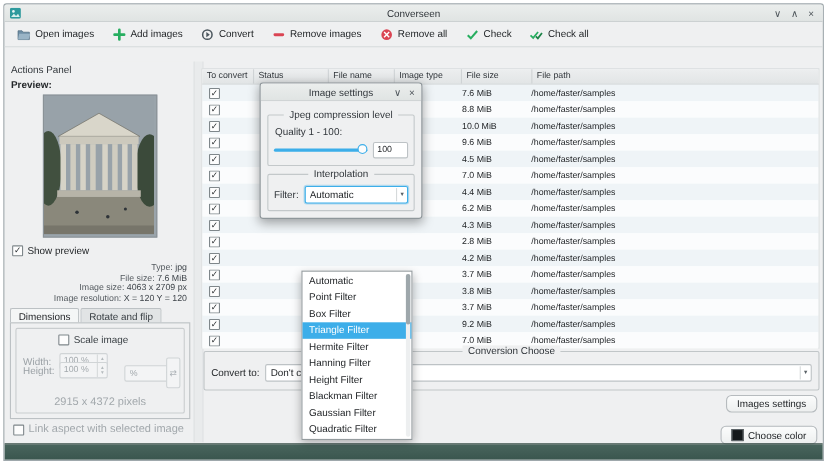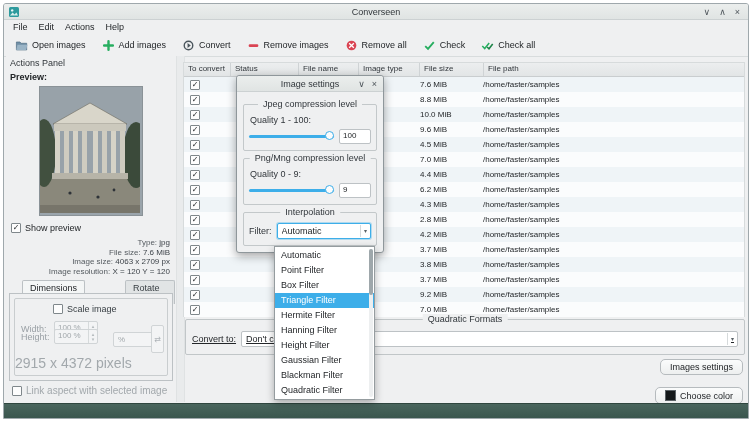--- a/index.html
+++ b/index.html
@@ -33,58 +33,58 @@
   .panel-title{position:absolute;left:4px;top:2px;font-size:9px;color:#31363b;}
   .preview-label{position:absolute;left:4px;top:16px;font-weight:bold;}
   .preview-box{position:absolute;left:33px;top:30px;width:102px;height:128px;border:1px solid #8a9297;background:#9aa4ab;}
   .preview-box svg{display:block;width:100px;height:126px;}
   .cbrow{display:flex;align-items:center;gap:4px;}
   .cb{width:8px;height:8px;border:1px solid #7f878b;background:#fdfdfd;border-radius:1px;
       font-size:8px;line-height:8px;text-align:center;color:#1d2124;flex:0 0 auto;}
   .show-preview{position:absolute;left:5px;top:167px;}
   .info{position:absolute;left:0;right:6px;top:182px;text-align:right;color:#3e444a;font-size:8px;line-height:9.5px;}
   .info .il{color:#555b60;}
-  .tabs{position:absolute;left:16px;top:224px;display:flex;gap:39px;}
+  .tabs{position:absolute;left:3px;top:224px;display:flex;}
   .tab{padding:2px 7px 1px;border:1px solid #bcc1c4;border-bottom:none;border-radius:2px 2px 0 0;
        background:#e1e4e5;color:#3a4045;margin-right:1px;}
   .tab.active{background:#f4f6f6;color:#232629;}
   .tab-frame{position:absolute;left:3px;right:3px;top:237px;height:86px;border:1px solid #bcc1c4;background:#eff0f1;}
   .scale-group{position:absolute;left:4px;right:4px;top:4px;bottom:4px;border:1px solid #c9cdcf;border-radius:2px;}
   .scale-cb{position:absolute;left:38px;top:5px;color:#3a4045;}
   .dlabel{display:inline-block;width:30px;color:#9aa0a5;}
   .dim-row{position:absolute;left:6px;display:flex;align-items:center;gap:3px;}
   .row-w{top:22px;} .row-h{top:30px;}
   .spin{display:flex;align-items:stretch;width:42px;height:13px;border:1px solid #bdc2c5;border-radius:2px;background:#fff;overflow:hidden;}
   .spin.disabled{background:#f3f4f5;color:#a2a8ac;border-color:#d0d4d6;}
   .spinval{flex:1;padding:1px 0 0 3px;font-size:8px;white-space:nowrap;}
   .spinarrows{width:8px;display:flex;flex-direction:column;justify-content:center;align-items:center;border-left:1px solid #d6dadb;}
   .sa{font-size:5px;line-height:5px;color:#6a7277;}
   .spin.disabled .sa{color:#b4babd;}
   .unit-combo{position:absolute;left:98px;top:33px;width:36px;height:13px;border:1px solid #d0d4d6;border-radius:2px;
               background:#f3f4f5;color:#a2a8ac;display:flex;align-items:center;padding:0 2px 0 4px;font-size:8px;}
   .unit-combo .arrow{margin-left:auto;font-size:6px;color:#b4babd;}
   .link-btn{position:absolute;right:3px;top:26px;width:13px;height:28px;border:1px solid #d0d4d6;border-radius:2px;
             background:#f3f4f5;color:#aeb4b8;font-size:8px;padding:0;display:flex;align-items:center;justify-content:center;}
-  .pixels{position:absolute;left:0;right:0;bottom:4px;color:#a2a8ac;font-size:14px;}
+  .pixels{position:absolute;left:0;right:0;bottom:4px;text-align:center;color:#a2a8ac;font-size:10px;}
   .link-aspect{position:absolute;left:6px;top:329px;color:#a2a8ac;font-size:10px;}
   
   .table{position:absolute;left:0;right:0;top:4px;height:253px;background:#fcfdfd;border:1px solid #d7dbdc;}
   .thead{display:flex;height:13px;background:linear-gradient(#eceeef,#e2e5e6);border-bottom:1px solid #c9cdcf;}
   .th{font-size:8px;color:#31363b;padding:1px 0 0 4px;border-right:1px solid #cfd3d5;overflow:hidden;white-space:nowrap;}
   .trow{display:flex;height:15px;align-items:center;}
   .trow:nth-child(odd){background:#eff4f7;}
   .trow:nth-child(even){background:#fbfcfd;}
   .td{font-size:8px;padding-left:4px;overflow:hidden;white-space:nowrap;display:flex;align-items:center;}
   .c0{width:42px;flex:0 0 auto;} .c1{width:63px;flex:0 0 auto;} .c2{width:55px;flex:0 0 auto;}
   .c3{width:56px;flex:0 0 auto;} .c4{width:59px;flex:0 0 auto;} .c5{flex:1;border-right:none;}
   .td .cb{margin-left:2px;}
   
   .conv-group{position:absolute;left:2px;right:0;top:261px;height:34px;border:1px solid #c1c6c8;border-radius:2px;}
   .gtitle{position:absolute;top:-6px;left:50%;transform:translateX(-50%);background:#eff0f1;padding:0 5px;white-space:nowrap;color:#31363b;}
-  .conv-row{position:absolute;left:6px;right:6px;top:11px;display:flex;align-items:center;gap:5px;text-decoration:underline;}
+  .conv-row{position:absolute;left:6px;right:6px;top:11px;display:flex;align-items:center;gap:5px;}
   .combo{display:flex;align-items:center;height:14px;border:1px solid #bdc2c5;border-radius:2px;background:#fff;padding:0 3px 0 4px;}
   .combo .cval{flex:1;white-space:nowrap;overflow:hidden;}
   .carrow{font-size:6px;color:#5a6267;margin-left:4px;border-left:1px solid #d6dadb;padding-left:3px;line-height:12px;}
   .conv-combo{flex:1;}
   .btn{border:1px solid #b6bbbe;border-radius:5px;background:linear-gradient(#fbfcfc,#edefef);
        font:inherit;color:#232629;padding:2px 9px;display:inline-flex;align-items:center;gap:4px;}
   .img-settings-row{position:absolute;right:2px;top:301px;}
   .bottom-row{position:absolute;right:2px;top:329px;display:flex;align-items:center;gap:10px;}
   .swatch{width:9px;height:9px;background:#14181a;border:1px solid #5c6367;display:inline-block;}
   
@@ -129,26 +129,20 @@
           </svg>
       </span>
       <span class="title">Converseen</span>
       <span class="controls">
         <span class="wbtn">∨</span>
         <span class="wbtn">∧</span>
         <span class="wbtn">×</span>
       </span>
     </div>
 
-    <div class="menubar">
-      <span class="mi">File</span>
-      <span class="mi">Edit</span>
-      <span class="mi">Actions</span>
-      <span class="mi">Help</span>
-    </div>
 
     <div class="toolbar">
       <button class="tbtn">
         <span class="ticon">
             <svg viewBox="0 0 14 14">
               <path d="M1.5 3.2h3.9l1.2 1.4h6v7.2H1.5z" fill="#6f8fa6" stroke="#4e6b80" stroke-width=".7"></path>
               <path d="M2.6 6.2h10.9l-1.7 5.6H1.5z" fill="#9ab4c6"></path>
             </svg>
           </span>
         <span>Open images</span>
@@ -476,21 +470,21 @@
                 <span class="td c1"></span>
                 <span class="td c2"></span>
                 <span class="td c3"></span>
                 <span class="td c4">7.0 MiB</span>
                 <span class="td c5">/home/faster/samples</span>
               </div>
             </div>
         </div>
 
         <div class="conv-group">
-          <span class="gtitle">Quadratic Formats</span>
+          <span class="gtitle">Conversion Choose</span>
           <div class="conv-row">
             <span>Convert to:</span>
             <span class="combo conv-combo">
               <span class="cval">Don't change</span>
               <span class="carrow">▾</span>
             </span>
           </div>
         </div>
 
         <div class="img-settings-row">
@@ -530,36 +524,20 @@
           <span class="spin dspin">
             <span class="spinval">100</span>
             <span class="spinarrows">
                 <span class="sa">▴</span>
                 <span class="sa">▾</span>
               </span>
           </span>
         </div>
       </div>
       <div class="group">
-        <span class="gtitle">Png/Mng compression level</span>
-        <div class="glabel">Quality 0 - 9:</div>
-        <div class="grow">
-          <div class="slider">
-              <div class="handle"></div>
-            </div>
-          <span class="spin dspin">
-            <span class="spinval">9</span>
-            <span class="spinarrows">
-                <span class="sa">▴</span>
-                <span class="sa">▾</span>
-              </span>
-          </span>
-        </div>
-      </div>
-      <div class="group">
         <span class="gtitle">Interpolation</span>
         <div class="grow">
           <span class="flabel">Filter:</span>
           <span class="combo focused">
             <span class="cval">Automatic</span>
             <span class="carrow">▾</span>
           </span>
         </div>
       </div>
     </div>
@@ -578,19 +556,19 @@
       <div class="ditem">Box Filter</div>
 
       <div class="ditem sel">Triangle Filter</div>
 
       <div class="ditem">Hermite Filter</div>
 
       <div class="ditem">Hanning Filter</div>
 
       <div class="ditem">Height Filter</div>
 
+      <div class="ditem">Blackman Filter</div>
+
       <div class="ditem">Gaussian Filter</div>
-
-      <div class="ditem">Blackman Filter</div>
 
       <div class="ditem">Quadratic Filter</div>
     </div>
 </div>
 
 </body></html>

